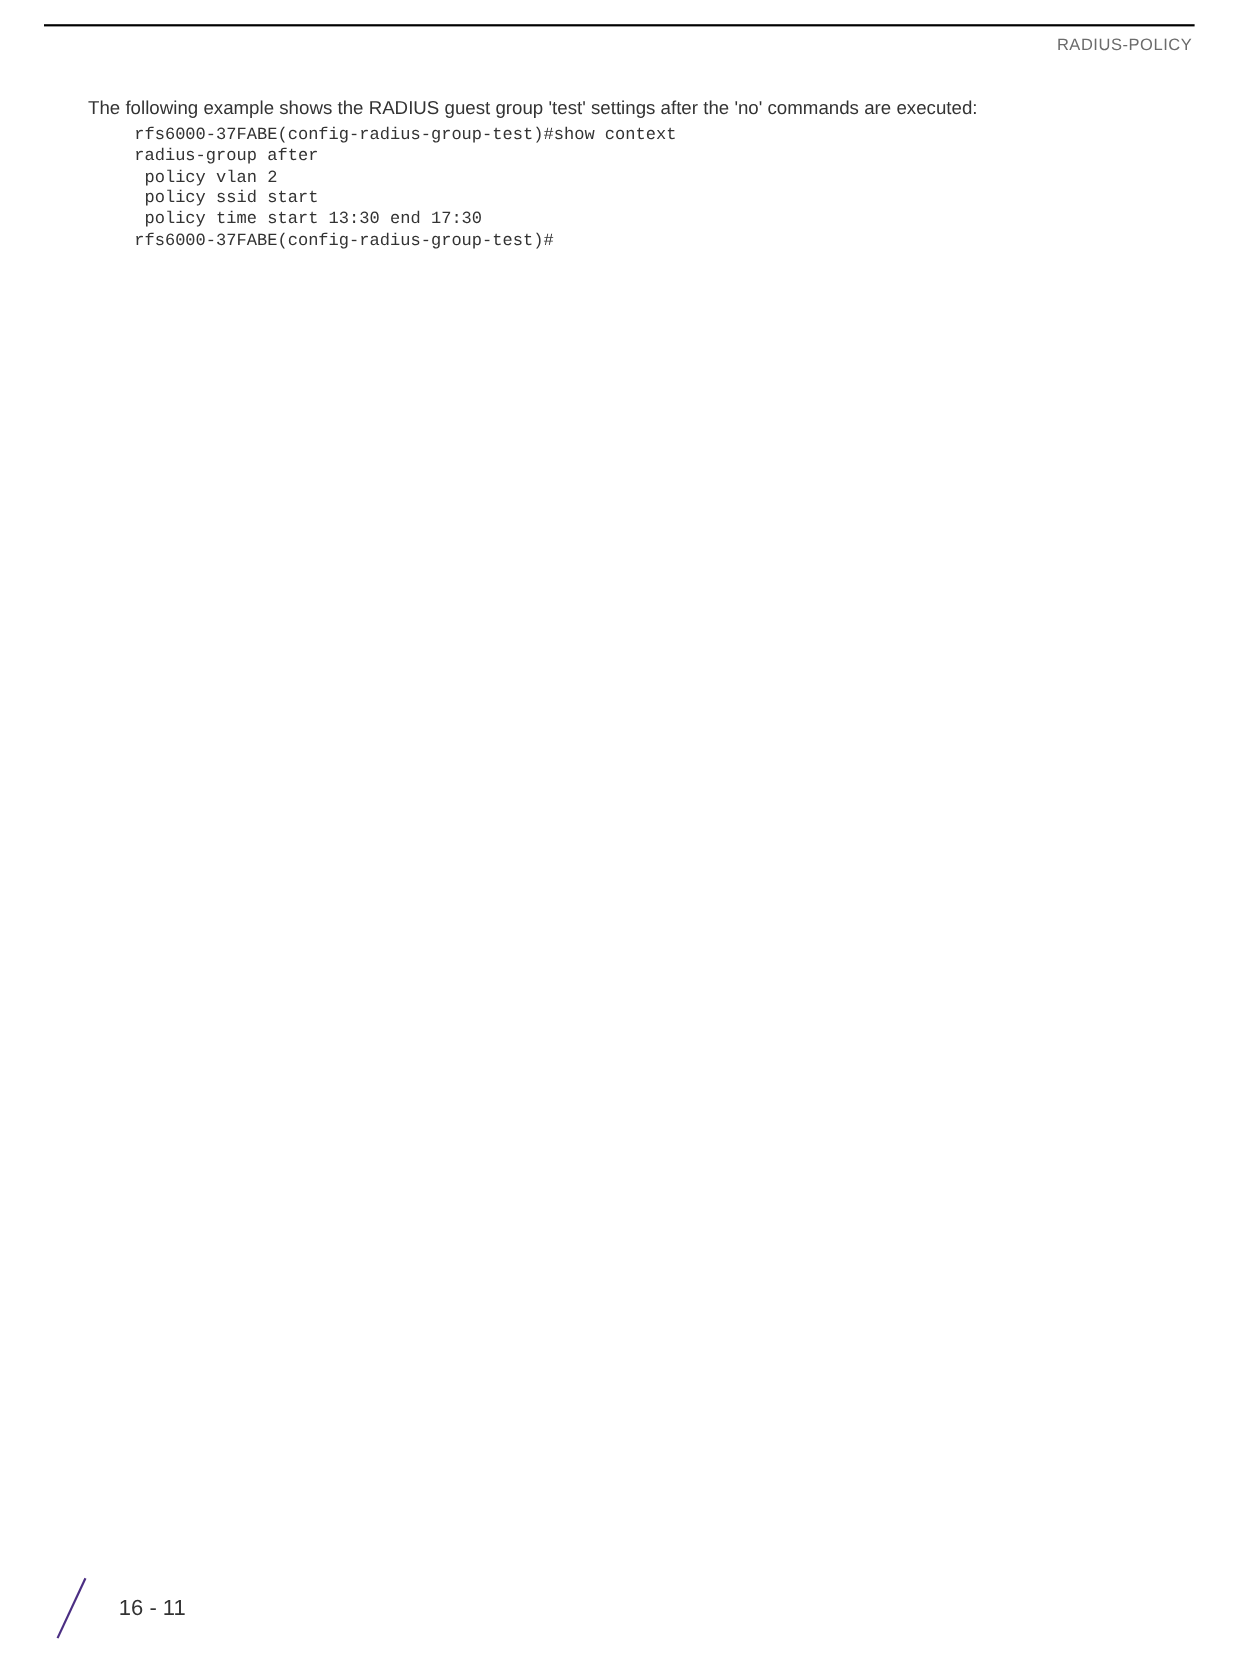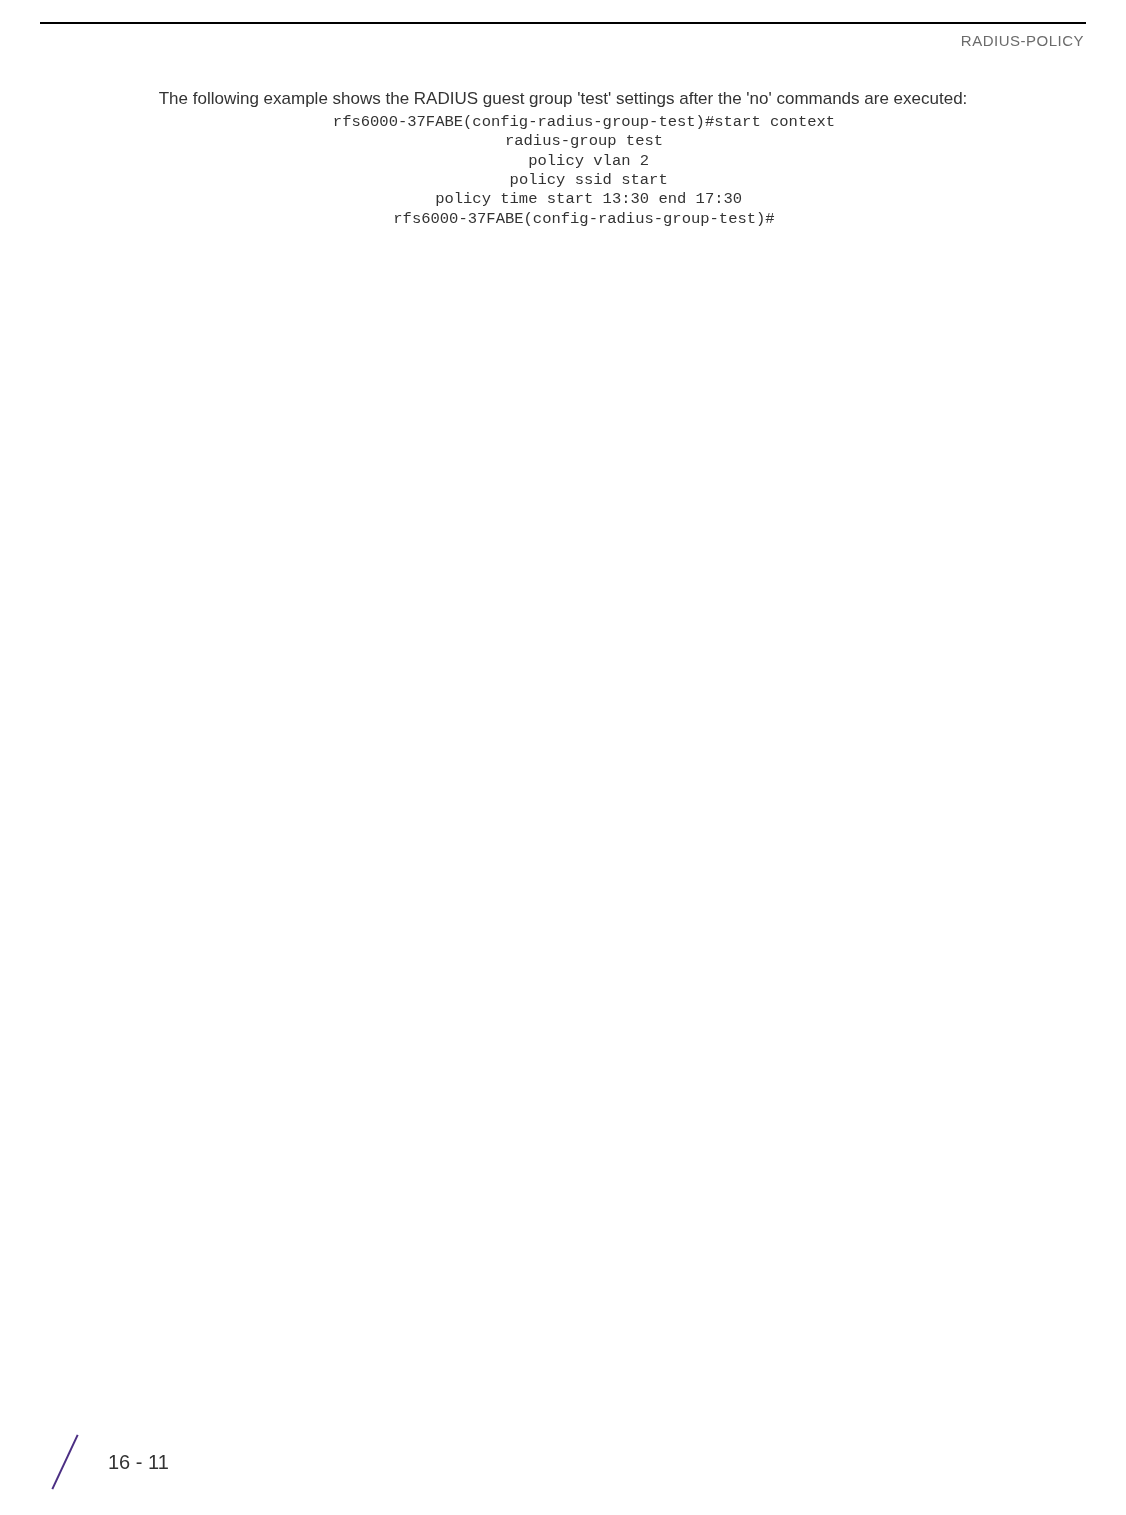--- a/index.html
+++ b/index.html
@@ -1,19 +1,18 @@
 <!DOCTYPE html>
 <html><head>
   <meta charset="utf-8">
   <style>
     * {
       margin: 0;
       padding: 0;
       box-sizing: border-box;
-      text-align: center;
     }
     body {
       width: 1126px;
       height: 1515px;
       background: #ffffff;
       font-family: Arial, Helvetica, sans-serif;
       position: relative;
     }
     .header-line {
       position: absolute;
@@ -91,22 +90,22 @@
     }
   </style>
 </head>
 <body>
 
 <div class="header-line"></div>
 <div class="header-text">RADIUS-POLICY</div>
 
 <div class="content">
   <p class="paragraph">The following example shows the RADIUS guest group 'test' settings after the 'no' commands are executed:</p>
-  <div class="code-block"><span>rfs6000-37FABE(config-radius-group-test)#start context</span>
-<span>radius-group test</span>
+  <div class="code-block"><span>rfs6000-37FABE(config-radius-group-test)#show context</span>
+<span>radius-group after</span>
 <span> policy vlan 2</span>
 <span> policy ssid start</span>
 <span> policy time start 13:30 end 17:30</span>
 <span>rfs6000-37FABE(config-radius-group-test)#</span></div>
 </div>
 
 <div class="footer">
   <div class="footer-right">
     <div class="slash-icon"></div>
     <div class="page-number">16 - 11</div>

